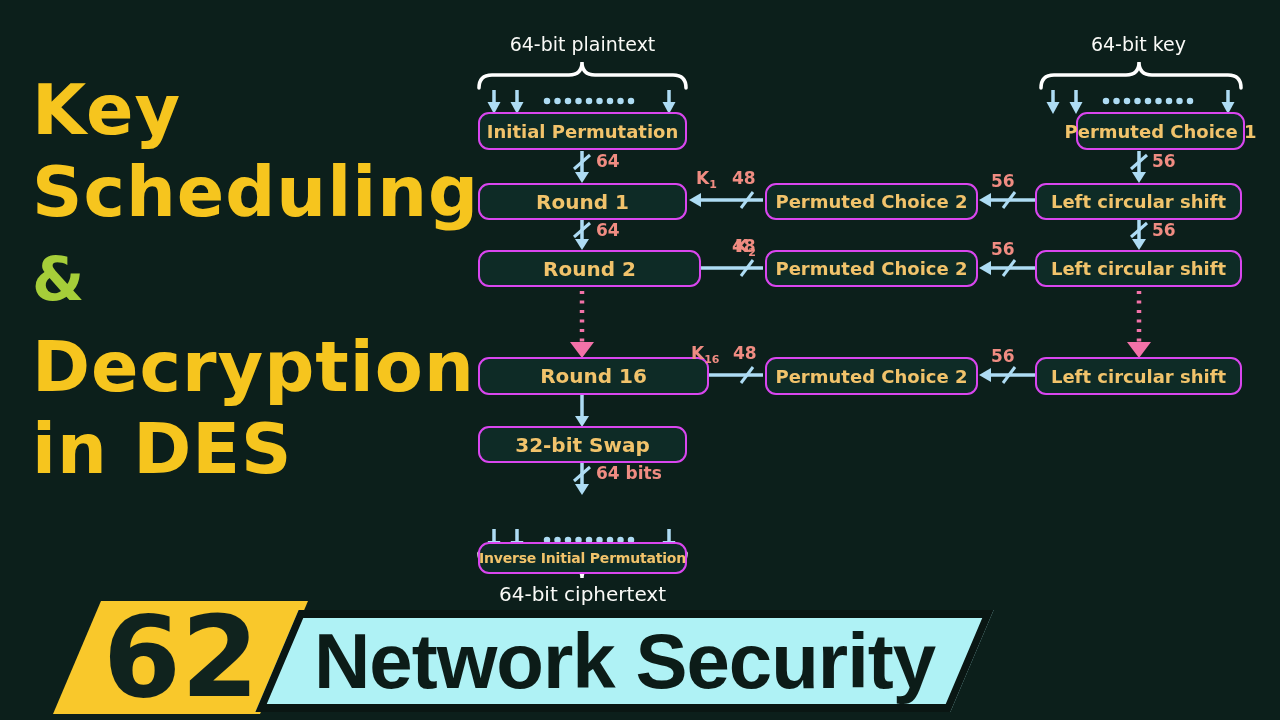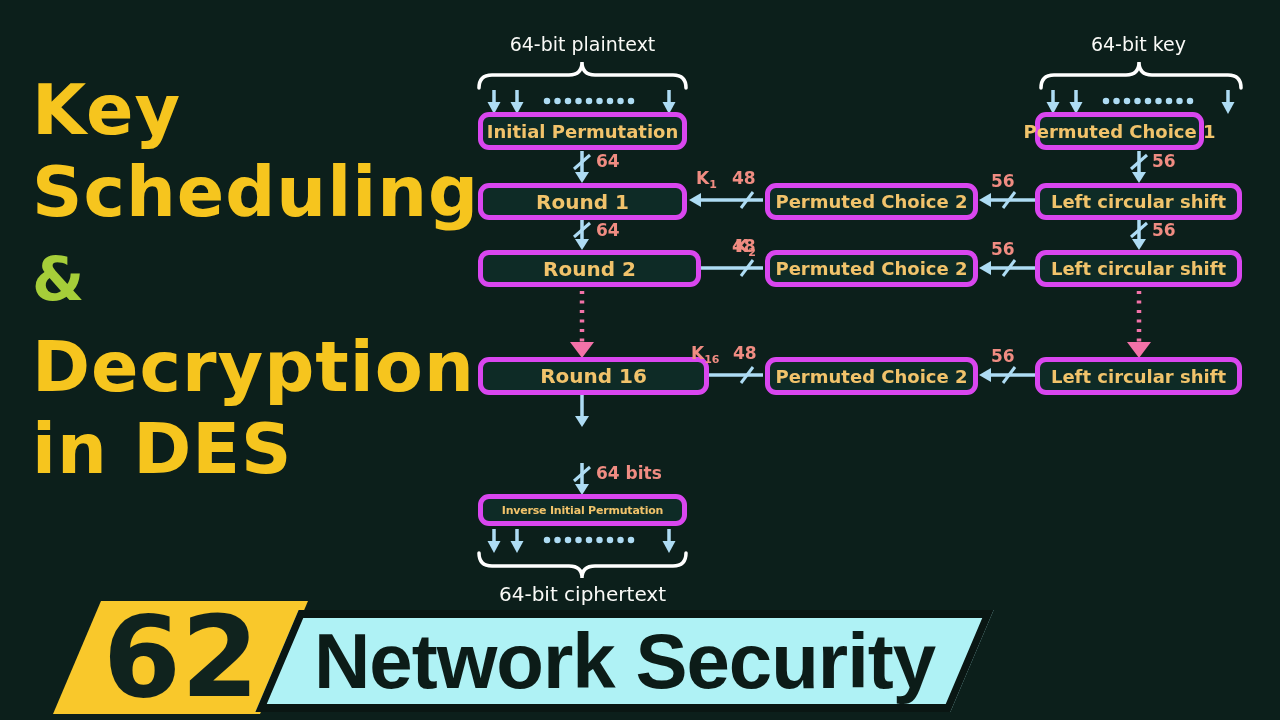--- a/index.html
+++ b/index.html
@@ -11,26 +11,26 @@
   
   .title-line{
     position:absolute;left:32px;
     font-size:70px;font-weight:bold;letter-spacing:1px;
     color:#F6C51E;line-height:70px;white-space:nowrap;
   }
   .title-amp{color:#A6CE39;font-size:60px;line-height:60px;}
   
   .node{
     position:absolute;display:flex;align-items:center;justify-content:center;
-    background:#0E2B26;border:5px solid #d946ef;border-radius:11px;
+    background:#0E2B26;border:2px solid #d946ef;border-radius:11px;
     color:#F1C36B;font-weight:bold;font-size:20px;white-space:nowrap;
     box-sizing:border-box;
   }
   .node.mid{font-size:18px;}
-  .node.small{font-size:11px;letter-spacing:-0.2px;}
+  .node.small{font-size:14px;letter-spacing:-0.2px;margin-top:48px;}
   
   .wlabel{
     position:absolute;color:#FAFAF7;font-weight:normal;font-size:19px;
     text-align:center;white-space:nowrap;
   }
   
   .num{
     position:absolute;color:#F08C82;font-weight:bold;font-size:17px;
     white-space:nowrap;line-height:18px;
   }
@@ -187,27 +187,28 @@
   <div class="title-line" style="top:414px">in DES</div>
 
   <div class="wlabel" style="left:478px;top:33px;width:209px">64-bit plaintext</div>
   <div class="wlabel" style="left:1035px;top:33px;width:207px">64-bit key</div>
   <div class="wlabel" style="left:468px;top:582px;width:229px;font-size:20px">64-bit ciphertext</div>
 
   <div class="node mid" style="left:478px;top:112px;width:209px;height:38px">Initial Permutation</div>
   <div class="node" style="left:478px;top:183px;width:209px;height:37px">Round 1</div>
   <div class="node" style="left:478px;top:250px;width:223px;height:37px">Round 2</div>
   <div class="node" style="left:478px;top:357px;width:231px;height:38px">Round 16</div>
+  <div class="node" style="left:478px;top:426px;width:209px;height:37px">32-bit Swap</div>
   <div class="node small" style="left:478px;top:494px;width:209px;height:32px">Inverse Initial Permutation</div>
 
   <div class="node mid" style="left:765px;top:183px;width:213px;height:37px">Permuted Choice 2</div>
   <div class="node mid" style="left:765px;top:250px;width:213px;height:37px">Permuted Choice 2</div>
   <div class="node mid" style="left:765px;top:357px;width:213px;height:38px">Permuted Choice 2</div>
 
-  <div class="node mid" style="left:1035px;top:112px;width:169px;height:38px">Permuted Choice 1</div>
+  <div class="node mid" style="left:1076px;top:112px;width:169px;height:38px">Permuted Choice 1</div>
   <div class="node mid" style="left:1035px;top:183px;width:207px;height:37px">Left circular shift</div>
   <div class="node mid" style="left:1035px;top:250px;width:207px;height:37px">Left circular shift</div>
   <div class="node mid" style="left:1035px;top:357px;width:207px;height:38px">Left circular shift</div>
 
   <div class="num" style="left:596px;top:152px">64</div>
   <div class="num" style="left:596px;top:221px">64</div>
   <div class="num" style="left:596px;top:464px">64 bits</div>
   <div class="num" style="left:1152px;top:152px">56</div>
   <div class="num" style="left:1152px;top:221px">56</div>
   <div class="num" style="left:991px;top:172px">56</div>

